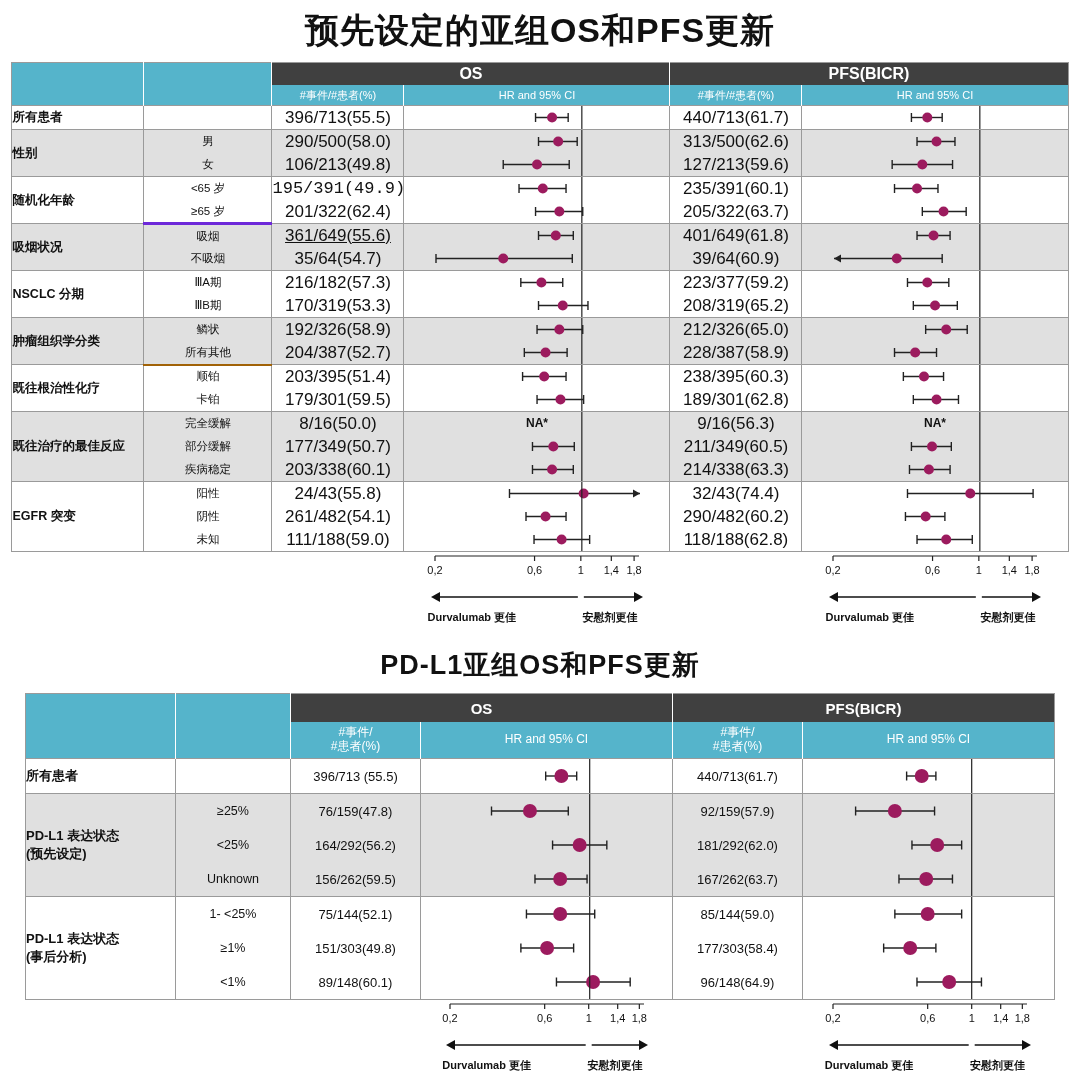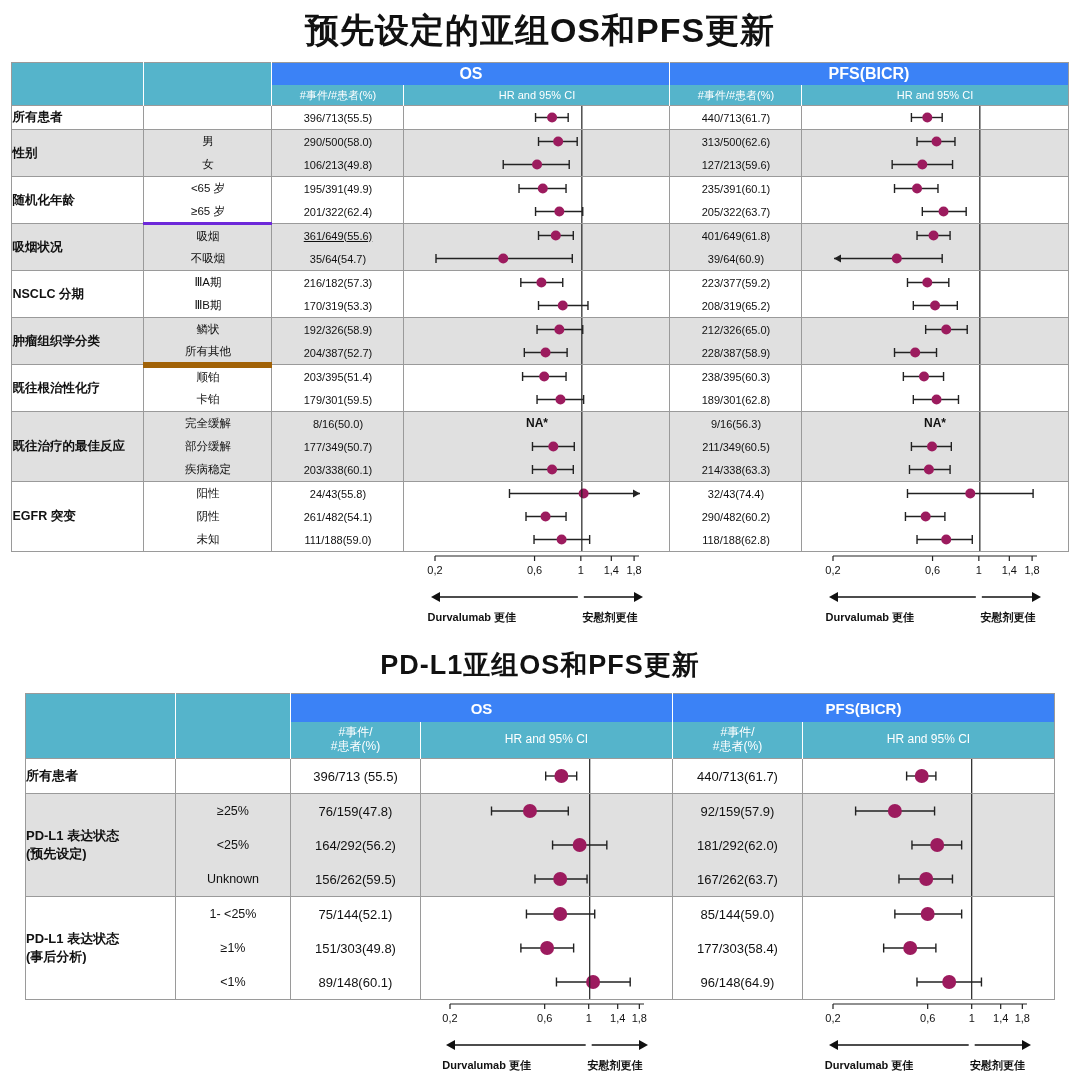--- a/index.html
+++ b/index.html
@@ -11,25 +11,25 @@
   .title{
     text-align:center;font-weight:bold;letter-spacing:1px;
     color:#111;
   }
   #title1{font-size:34px;padding-top:8px;padding-bottom:8px;}
   #title2{font-size:27px;padding-top:22px;padding-bottom:10px;}
 
   
   table.forest{border-collapse:collapse;table-layout:fixed;}
   table.forest td,table.forest th{padding:0;margin:0;}
-  .hdr-band{background:#3b82f6;color:#fff;font-weight:bold;text-align:center;}
+  .hdr-band{background:#404040;color:#fff;font-weight:bold;text-align:center;}
   .hdr-sub{background:#55b4cb;color:#fff;text-align:center;font-size:11px;line-height:1.15;}
   .grp{font-weight:bold;font-size:12.5px;padding-left:6px;}
   .sub{font-size:11.5px;text-align:center;}
-  .val{font-size:11px;text-align:center;}
+  .val{font-size:17px;text-align:center;}
   .rowA{background:#ffffff;}
   .rowB{background:#e0e0e0;}
   .plotcell{position:relative;padding:0;}
   .plotcell svg{display:block;}
   .naLabel{font-weight:bold;font-size:12px;text-align:center;}
   .axisrow td{padding:0;}
   .footlab{font-size:11px;font-weight:bold;text-align:center;}
 
   
   #chart2 .grp{font-size:13px;font-weight:bold;}
@@ -156,21 +156,21 @@
                 <line x1="90.1613600068266" y1="7" x2="90.1613600068266" y2="16" stroke="#222" stroke-width="1.4"></line>
                 <line x1="150.55410985543597" y1="7" x2="150.55410985543597" y2="16" stroke="#222" stroke-width="1.4"></line>
                 <circle cx="120.30937272666219" cy="11.5" r="5" fill="#9c1b5e"></circle>
               </svg>
             </div>
           </td>
         </tr>
         <tr class="rowA">
           <td rowspan="2" class="grp" style="border-top:1px solid #9a9a9a;border-right:1px solid #9a9a9a">随机化年龄</td>
           <td class="sub" style="border-right:1px solid #9a9a9a;border-top:1px solid #9a9a9a;">&lt;65 岁</td>
-          <td class="val" style="border-right:1px solid #9a9a9a;border-top:1px solid #9a9a9a;">195/391(49.9)</td>
+          <td class="val" style="border-right:1px solid #9a9a9a;border-top:1px solid #9a9a9a;font-family:Liberation Mono, monospace;">195/391(49.9)</td>
           <td class="plotcell" style="border-right:1px solid #9a9a9a;border-top:1px solid #9a9a9a;height:23px">
             <div style="position:relative;height:23px">
               <svg width="266" height="23" style="position:absolute;left:0;top:0;pointer-events:none">
                 <line x1="177.83863999317342" y1="0" x2="177.83863999317342" y2="23" stroke="#222" stroke-width="1.2"></line>
               </svg>
               <svg width="266" height="23">
                 <line x1="115.0293564868088" y1="11.5" x2="162.0396702640825" y2="11.5" stroke="#222" stroke-width="1.4"></line>
                 <line x1="115.0293564868088" y1="7" x2="115.0293564868088" y2="16" stroke="#222" stroke-width="1.4"></line>
                 <line x1="162.0396702640825" y1="7" x2="162.0396702640825" y2="16" stroke="#222" stroke-width="1.4"></line>
                 <circle cx="138.80340034220657" cy="11.5" r="5" fill="#9c1b5e"></circle>
@@ -407,21 +407,21 @@
                 <line x1="92.5151194037849" y1="11.5" x2="134.52159710573673" y2="11.5" stroke="#222" stroke-width="1.4"></line>
                 <line x1="92.5151194037849" y1="7" x2="92.5151194037849" y2="16" stroke="#222" stroke-width="1.4"></line>
                 <line x1="134.52159710573673" y1="7" x2="134.52159710573673" y2="16" stroke="#222" stroke-width="1.4"></line>
                 <circle cx="113.19869539910573" cy="11.5" r="5" fill="#9c1b5e"></circle>
               </svg>
             </div>
           </td>
         </tr>
         <tr class="rowA">
           <td rowspan="2" class="grp" style="border-top:1px solid #9a9a9a;border-right:1px solid #9a9a9a">既往根治性化疗</td>
-          <td class="sub" style="border-right:1px solid #9a9a9a;border-top:6px solid #a16207;margin-top:6px;">顺铂</td>
+          <td class="sub" style="border-right:1px solid #9a9a9a;border-top:2px solid #a16207;margin-top:6px;">顺铂</td>
           <td class="val" style="border-right:1px solid #9a9a9a;border-top:1px solid #9a9a9a;">203/395(51.4)</td>
           <td class="plotcell" style="border-right:1px solid #9a9a9a;border-top:1px solid #9a9a9a;height:23px">
             <div style="position:relative;height:23px">
               <svg width="266" height="23" style="position:absolute;left:0;top:0;pointer-events:none">
                 <line x1="177.83863999317342" y1="0" x2="177.83863999317342" y2="23" stroke="#222" stroke-width="1.2"></line>
               </svg>
               <svg width="266" height="23">
                 <line x1="118.5833273617624" y1="11.5" x2="162.0396702640825" y2="11.5" stroke="#222" stroke-width="1.4"></line>
                 <line x1="118.5833273617624" y1="7" x2="118.5833273617624" y2="16" stroke="#222" stroke-width="1.4"></line>
                 <line x1="162.0396702640825" y1="7" x2="162.0396702640825" y2="16" stroke="#222" stroke-width="1.4"></line>

